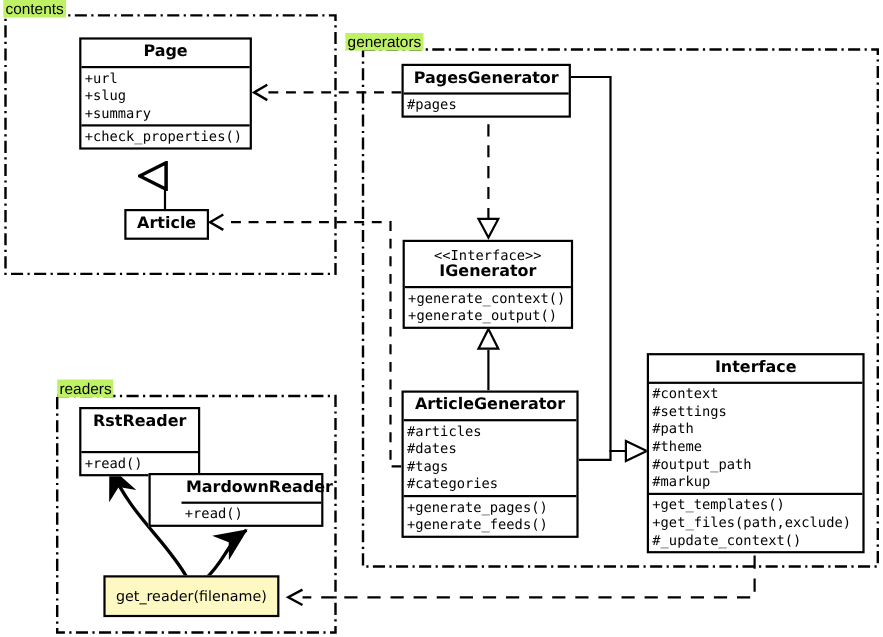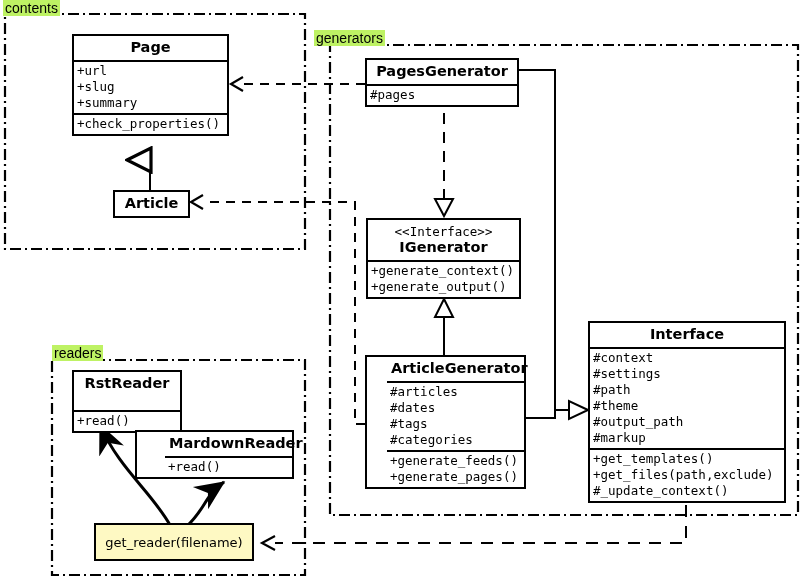--- a/index.html
+++ b/index.html
@@ -181,31 +181,31 @@
     <div class="title">
       <span class="stereo">&lt;&lt;Interface&gt;&gt;</span>
       <span>IGenerator</span>
     </div>
     <div class="compartment sep">
       <div class="member">+generate_context()</div>
       <div class="member">+generate_output()</div>
     </div>
   </div>
 
-  <div class="uml" style="left:365px;top:355px;width:161px;padding-left:20px;">
+  <div class="uml" style="left:365px;top:355px;width:161px;">
     <div class="title">ArticleGenerator</div>
     <div class="compartment sep">
       <div class="member">#articles</div>
       <div class="member">#dates</div>
       <div class="member">#tags</div>
       <div class="member">#categories</div>
     </div>
     <div class="compartment sep">
+      <div class="member">+generate_pages()</div>
       <div class="member">+generate_feeds()</div>
-      <div class="member">+generate_pages()</div>
     </div>
   </div>
 
   <div class="uml" style="left:588px;top:321px;width:198px;">
     <div class="title">Interface</div>
     <div class="compartment sep">
       <div class="member">#context</div>
       <div class="member">#settings</div>
       <div class="member">#path</div>
       <div class="member">#theme</div>

